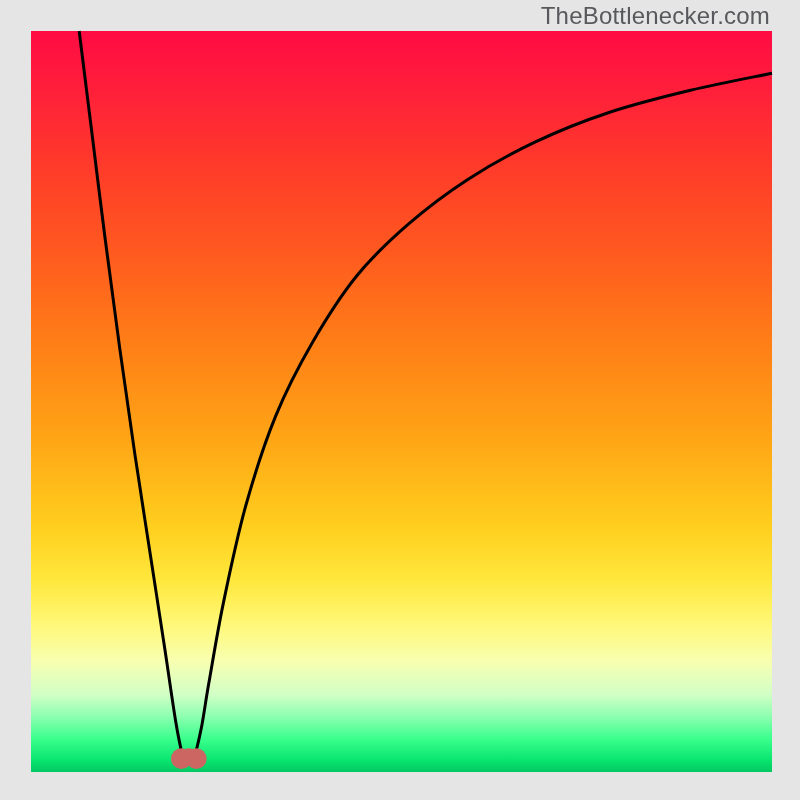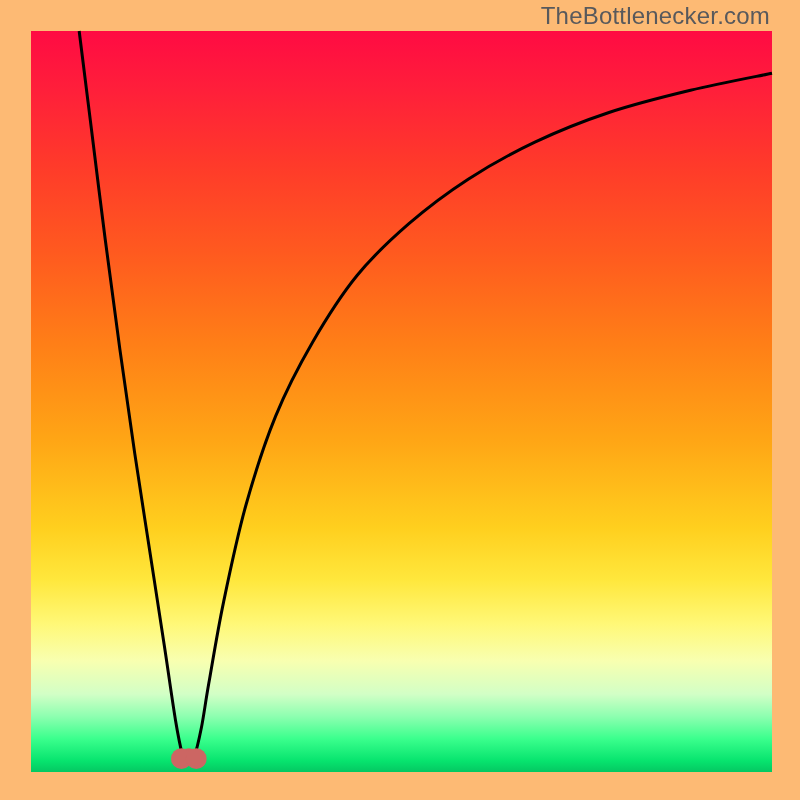--- a/index.html
+++ b/index.html
@@ -7,21 +7,21 @@
     padding: 0;
     width: 800px;
     height: 800px;
     background: #000;
     overflow: hidden;
   }
   .outer {
     position: relative;
     width: 800px;
     height: 800px;
-    background: #fdba74;
+    background: #e5e5e5;
   }
   .plot-box {
     position: absolute;
     box-sizing: border-box;
   }
   .gradient {
     position: absolute;
     inset: 0;
   }
   .watermark {

